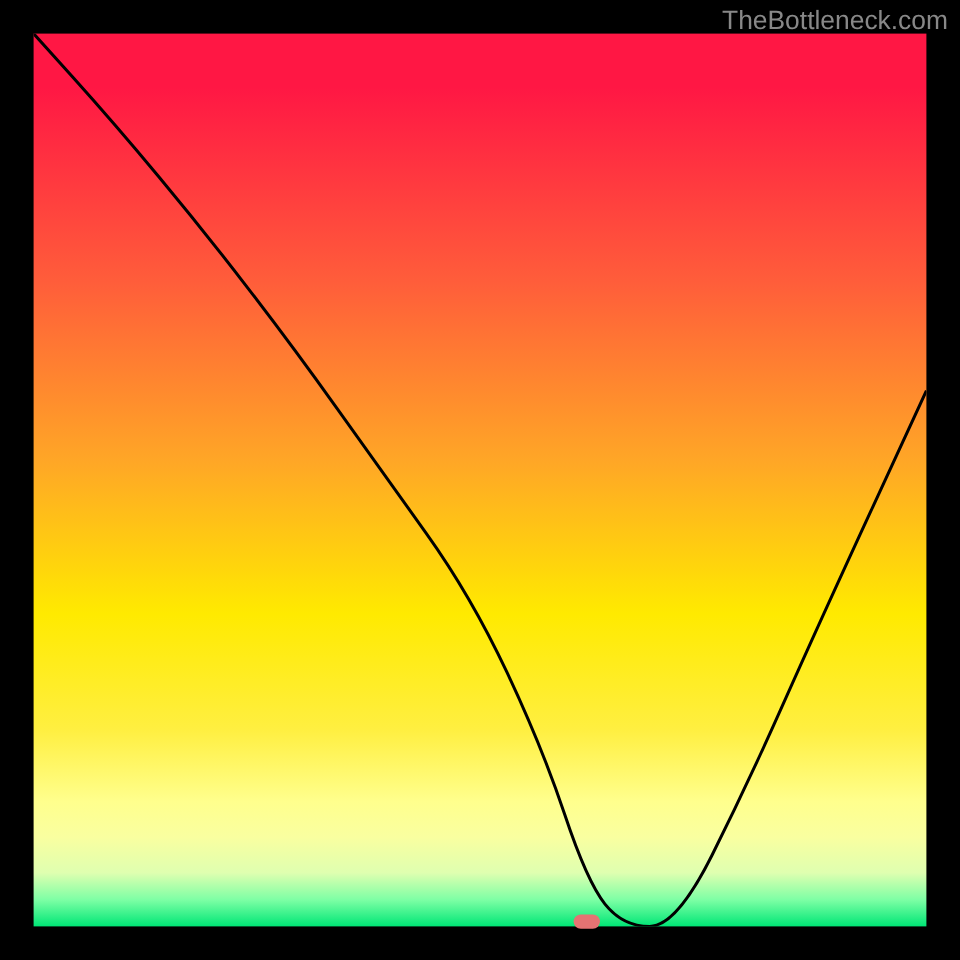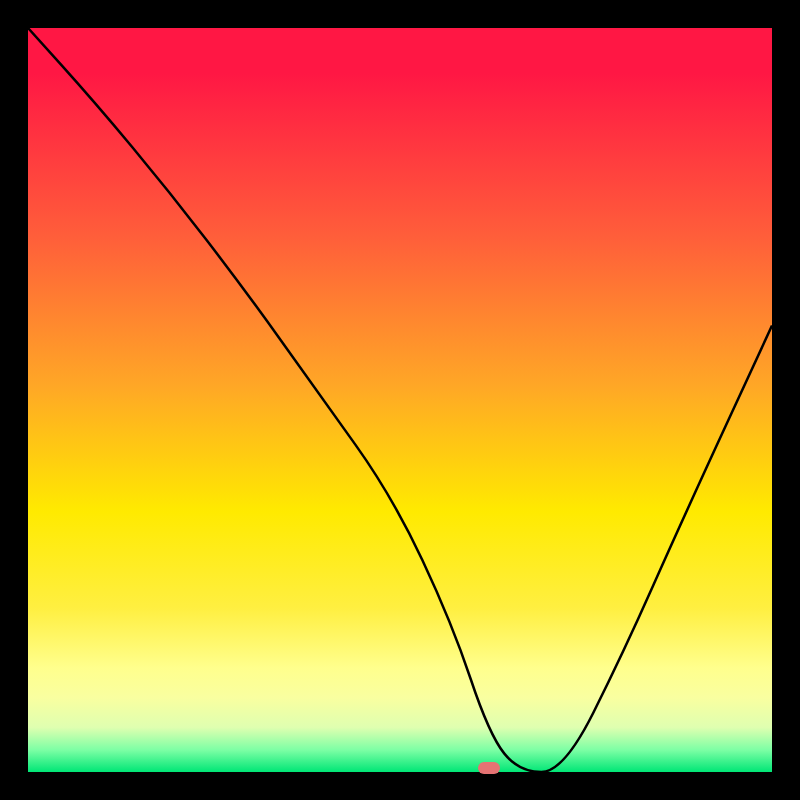--- a/index.html
+++ b/index.html
@@ -54,20 +54,21 @@
     width: 22px;
     height: 12px;
     border-radius: 6px;
     z-index: 3;
   }
 </style>
 </head>
 <body>
 
 <div class="container">
+  <div class="watermark">TheBottleneck.com</div>
 
   <div class="plot-area">
     <div class="gradient"></div>
     <svg class="curve" viewBox="0 0 744 744" preserveAspectRatio="none">
       <path id="curve-path" d="M 0,0 Q 0,0 33.48,37.19999999999999 Q 66.96,74.39999999999998 104.16,119.03999999999996 Q 141.36,163.67999999999995 178.56,212.03999999999996 Q 215.76,260.4 252.96,312.48 Q 290.16,364.56 327.36,416.64 Q 364.56,468.72 394.32,531.96 Q 424.08,595.2 442.67999999999995,651 Q 461.28,706.8 476.15999999999997,725.4 Q 491.04,744 513.36,744 Q 535.68,744 565.44,684.48 Q 595.2,624.96 624.96,558 Q 654.72,491.03999999999996 699.36,394.32 T 744,297.6" stroke="#000" stroke-width="2.5" fill="none"></path>
     </svg>
     <div id="marker" class="marker" style="left: 450.28px; top: 734px; background: rgb(229, 115, 115);"></div>
   </div>
 </div>
 

